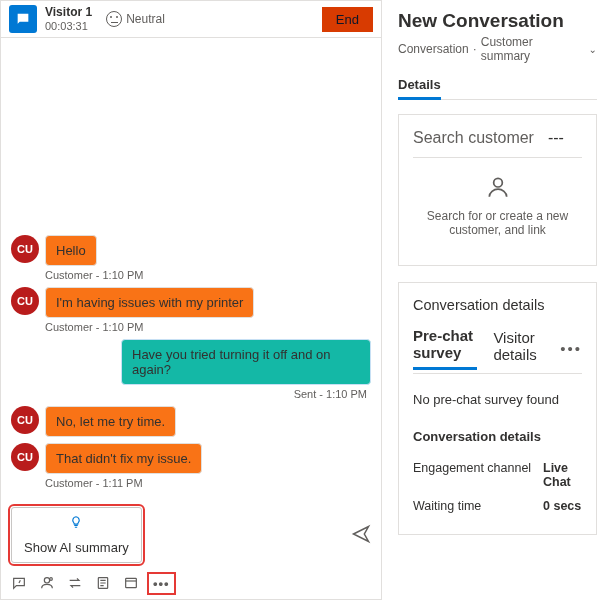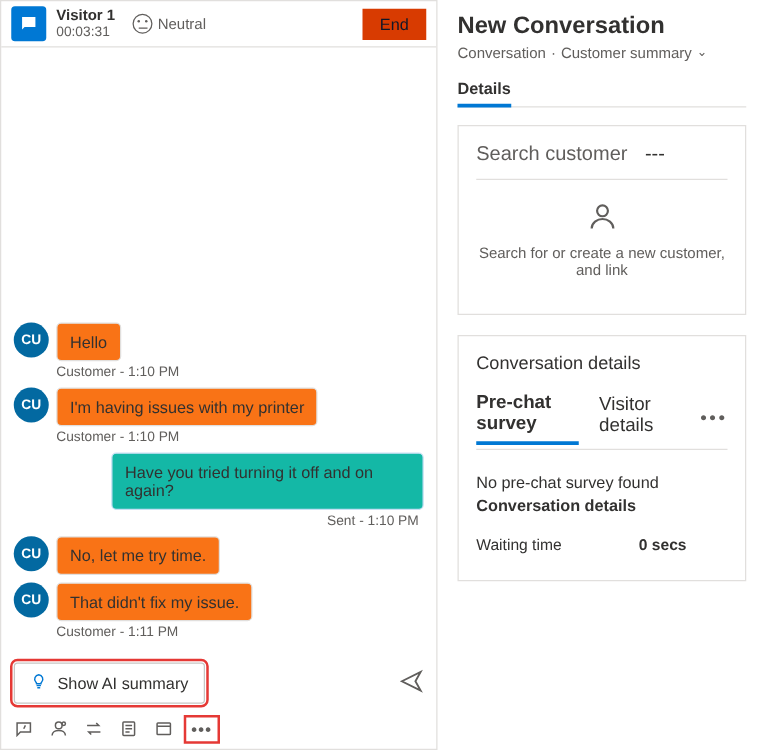--- a/index.html
+++ b/index.html
@@ -7,21 +7,21 @@
     font-family: "Segoe UI", Arial, sans-serif;
     font-size: 13px;
     color: #323130;
     background: #fff;
     width: 611px;
     height: 600px;
     overflow: hidden;
     display: flex;
   }
   .chat-panel {
-    width: 350px;
+    width: 382px;
     height: 100%;
     display: flex;
     flex-direction: column;
     border: 1px solid #e1dfdd;
   }
   .chat-header {
     display: flex;
     align-items: center;
     padding: 4px 8px;
     border-bottom: 1px solid #e1dfdd;
@@ -62,21 +62,21 @@
     flex: 1;
     overflow-y: auto;
     padding: 8px 10px 4px 10px;
     display: flex;
     flex-direction: column;
   }
   .msg-group { margin-bottom: 6px; }
   .msg-row { display: flex; align-items: flex-start; gap: 6px; }
   .avatar {
     width: 28px; height: 28px; border-radius: 50%;
-    background: #0369a1; color: #fff; font-size: 11px; font-weight: 600;
+    background: #b91c1c; color: #fff; font-size: 11px; font-weight: 600;
     display: flex; align-items: center; justify-content: center;
     flex-shrink: 0;
   }
   .bubble {
     background: #f97316;
     border: 1px solid #e1dfdd;
     border-radius: 4px;
     padding: 7px 10px;
     font-size: 13px;
     max-width: 250px;
@@ -100,21 +100,21 @@
   .ai-summary-btn {
     display: flex; align-items: center; gap: 8px;
     border: 1px solid #c8c6c4;
     background: #fff;
     padding: 7px 12px;
     border-radius: 3px;
     font-size: 13px; color: #323130;
     cursor: pointer;
     flex: 0 0 auto;
   }
-  .highlight-red { outline: 2px solid #e53935; outline-offset: 1px; }
+  .highlight-red { outline: 2px solid #e53935; outline-offset: 1px; flex-direction: column; }
   .bulb-icon { color: #0078d4; }
   .send-icon { margin-left: auto; color: #605e5c; cursor: pointer; }
   .toolbar {
     display: flex; align-items: center; gap: 12px;
     padding: 6px 10px 8px 10px;
   }
   .toolbar .tb-icon { color: #605e5c; cursor: pointer; display: flex; }
   .toolbar .more { outline: 2px solid #e53935; outline-offset: 2px; padding: 0 2px; letter-spacing: 1px; font-weight: 700; }
 
   
@@ -149,21 +149,21 @@
     border: 1px solid #c8c6c4; background: #fff; color: #0078d4;
     padding: 7px 12px; font-size: 12.5px; cursor: pointer;
   }
   .card-title { font-size: 14.5px; font-weight: 400; color: #323130; margin-bottom: 14px; }
   .sub-tabs { display: flex; gap: 16px; align-items: center; font-size: 15px; margin-bottom: 4px; }
   .sub-tab { padding-bottom: 6px; cursor: pointer; font-weight: 600; color: #323130; }
   .sub-tab.active { color: #323130; border-bottom: 3px solid #0078d4; }
   .sub-tab:not(.active) { color: #323130; font-weight: 400; }
   .sub-tabs .dots { margin-left: auto; color: #605e5c; letter-spacing: 2px; cursor: pointer; }
   .sub-underline { border-bottom: 1px solid #e1dfdd; margin-top: -1px; margin-bottom: 18px; }
-  .empty-text { font-size: 13px; color: #323130; margin-bottom: 4px; }
+  .empty-text { font-size: 13px; color: #323130; margin-bottom: 22px; }
   .section-head { font-size: 13px; font-weight: 600; margin-bottom: 12px; }
   .kv-row { display: flex; font-size: 12.5px; padding: 5px 0; }
   .kv-row .k { flex: 0 0 130px; color: #323130; }
   .kv-row .v { font-weight: 600; color: #323130; }
 </style>
 </head>
 <body>
 
 <div class="chat-panel">
 
@@ -312,17 +312,21 @@
     <div class="sub-tabs">
       <div class="sub-tab active">Pre-chat survey</div>
       <div class="sub-tab">Visitor details</div>
       <div class="dots">•••</div>
     </div>
     <div class="sub-underline"></div>
     <div class="empty-text">No pre-chat survey found</div>
 
     <div class="section-head">Conversation details</div>
     <div class="kv-row">
+      <div class="k">Engagement channel</div>
+      <div class="v">Live Chat</div>
+    </div>
+    <div class="kv-row">
       <div class="k">Waiting time</div>
       <div class="v">0 secs</div>
     </div>
   </div>
 </div>
 
 </body></html>

